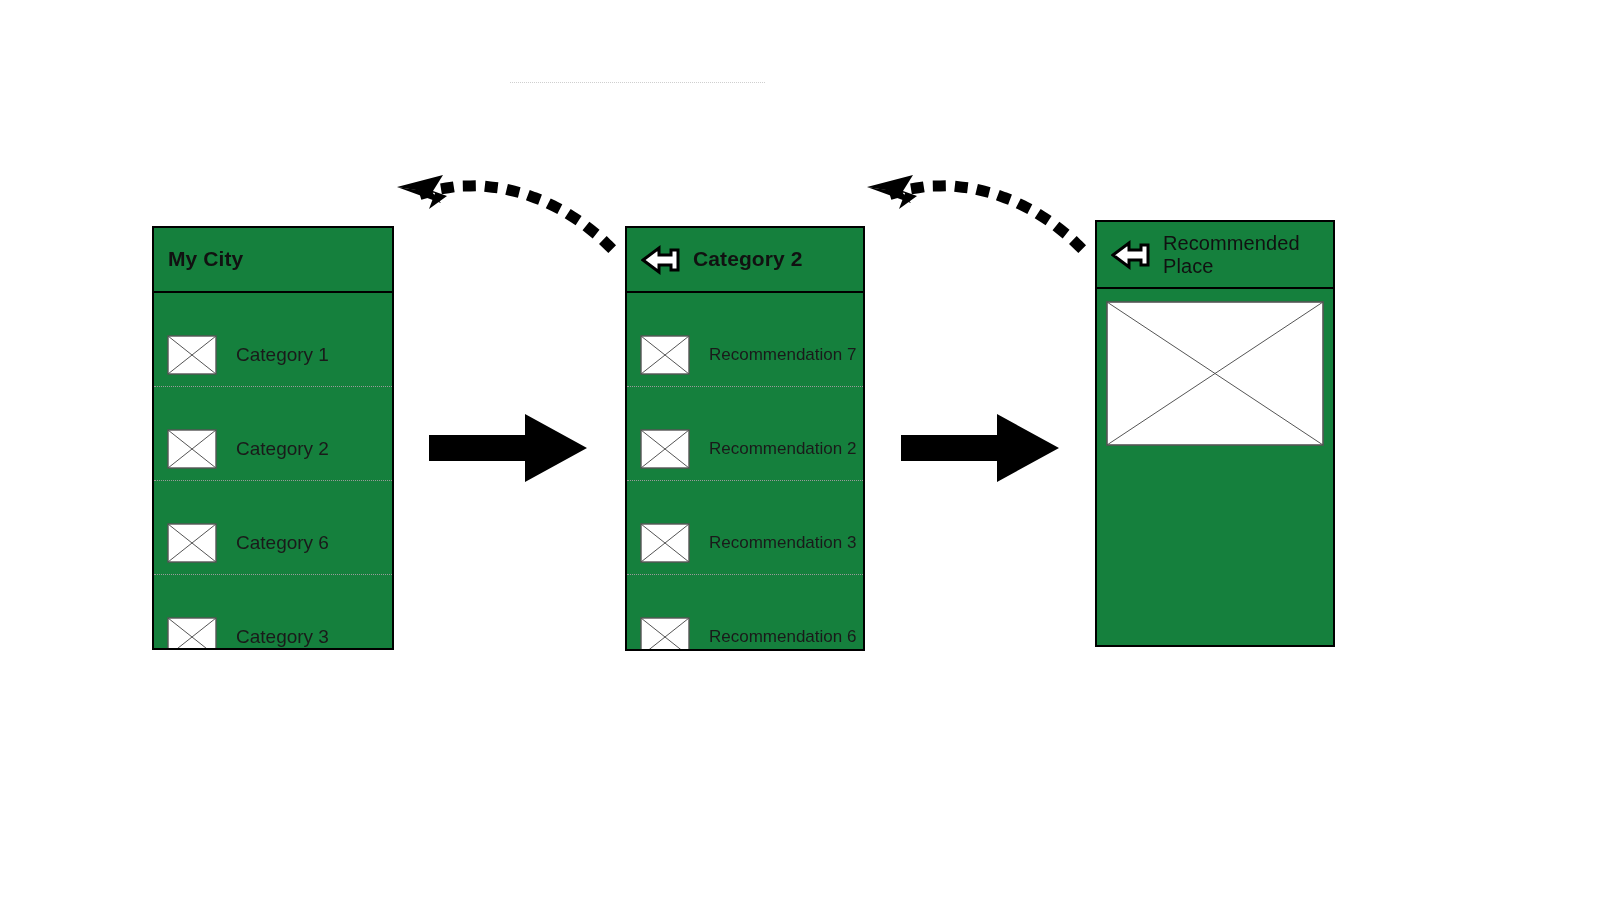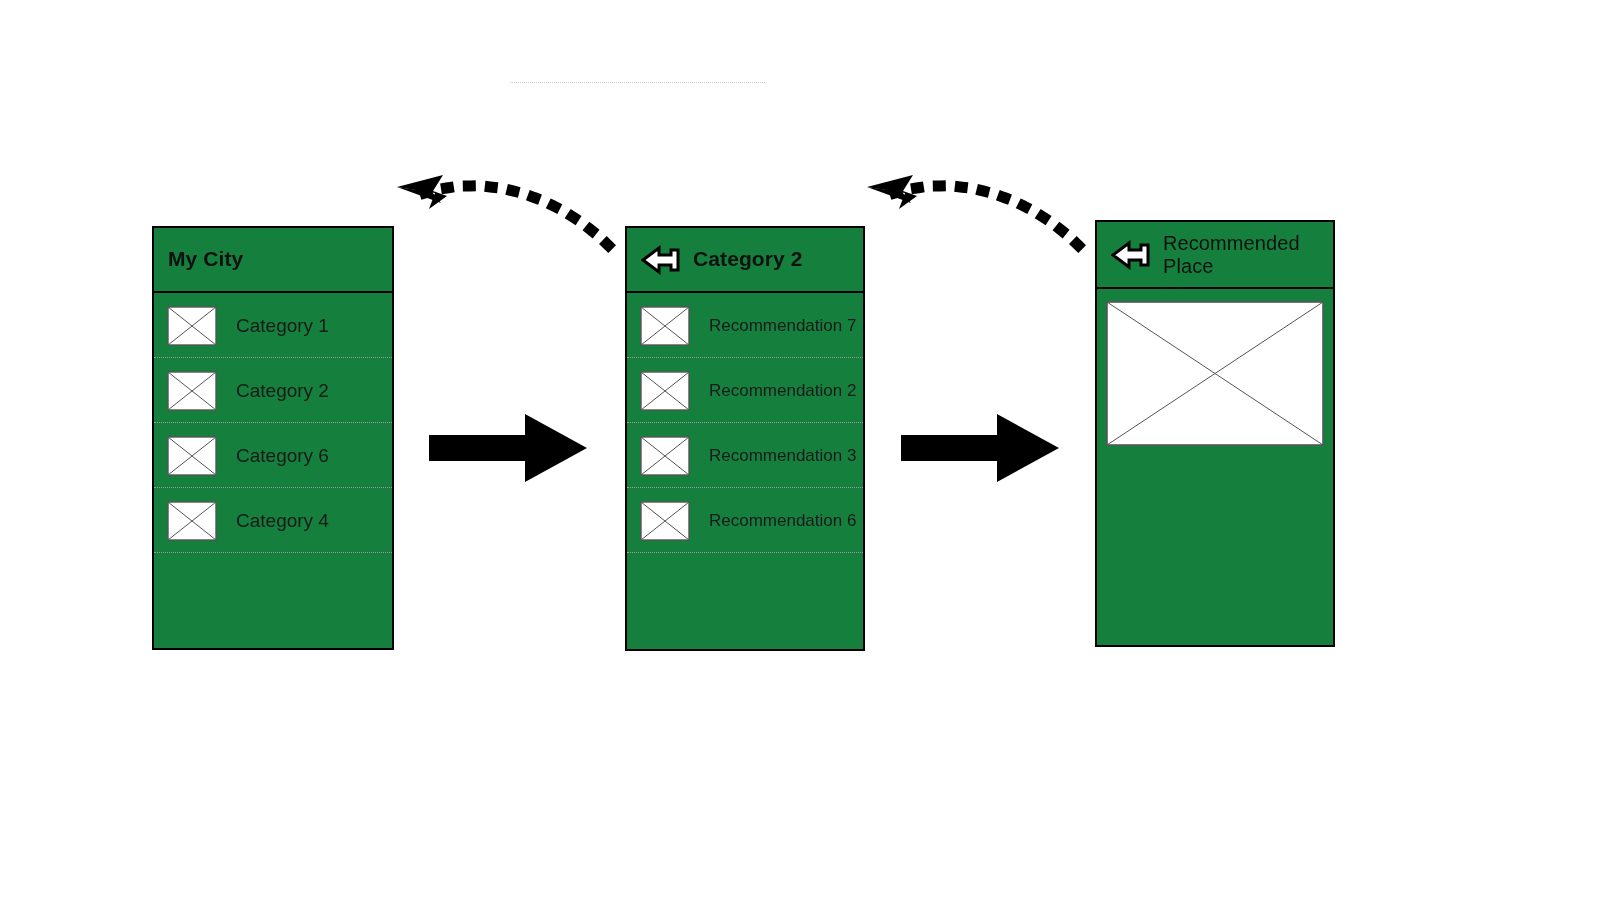--- a/index.html
+++ b/index.html
@@ -30,21 +30,21 @@
     font-weight:400;
   }
   .panel-title.bold{font-weight:700;font-size:21px;}
   .back-icon{flex:0 0 auto;display:block;}
 
   
   .list{position:relative;}
   .row{
     position:relative;box-sizing:border-box;
     height:65px;display:flex;align-items:center;
-    padding-left:13px;gap:19px;
+    padding-left:13px;gap:19px;margin-top:29px;
   }
   .row::after{
     content:"";position:absolute;left:0;right:0;bottom:0;
     height:0;border-bottom:1px dotted #9a9a9a;
   }
   .thumb{flex:0 0 auto;display:block;}
   .row-label{font-size:17px;color:#1a1a1a;white-space:nowrap;}
   .row-label.big{font-size:19px;}
 
   
@@ -124,21 +124,21 @@
         </svg>
         <span class="row-label big">Category 6</span>
       </div>
 
       <div class="row">
         <svg class="thumb" width="50" height="40" viewBox="0 0 50 40">
           <rect x="1" y="1" width="48" height="38" fill="#fff" stroke="#555" stroke-width="1.4"></rect>
           <line x1="1" y1="1" x2="49" y2="39" stroke="#555" stroke-width="1"></line>
           <line x1="49" y1="1" x2="1" y2="39" stroke="#555" stroke-width="1"></line>
         </svg>
-        <span class="row-label big">Category 4</span>
+        <span class="row-label big">Category 3</span>
       </div>
 
     </div>
   </div>
 
   <div class="panel" style="left:625px;top:226px;width:240px;height:425px;">
     <div class="panel-header" style="height:65px;">
       <svg class="back-icon" width="40" height="30" viewBox="0 0 40 30">
         <path d="M 2 15 L 18 3 L 18 10 L 30 10 L 30 5 L 37 5 L 37 25 L 30 25 L 30 20 L 18 20 L 18 27 Z" fill="#fff" stroke="#000" stroke-width="3" stroke-linejoin="miter"></path>
       </svg>

